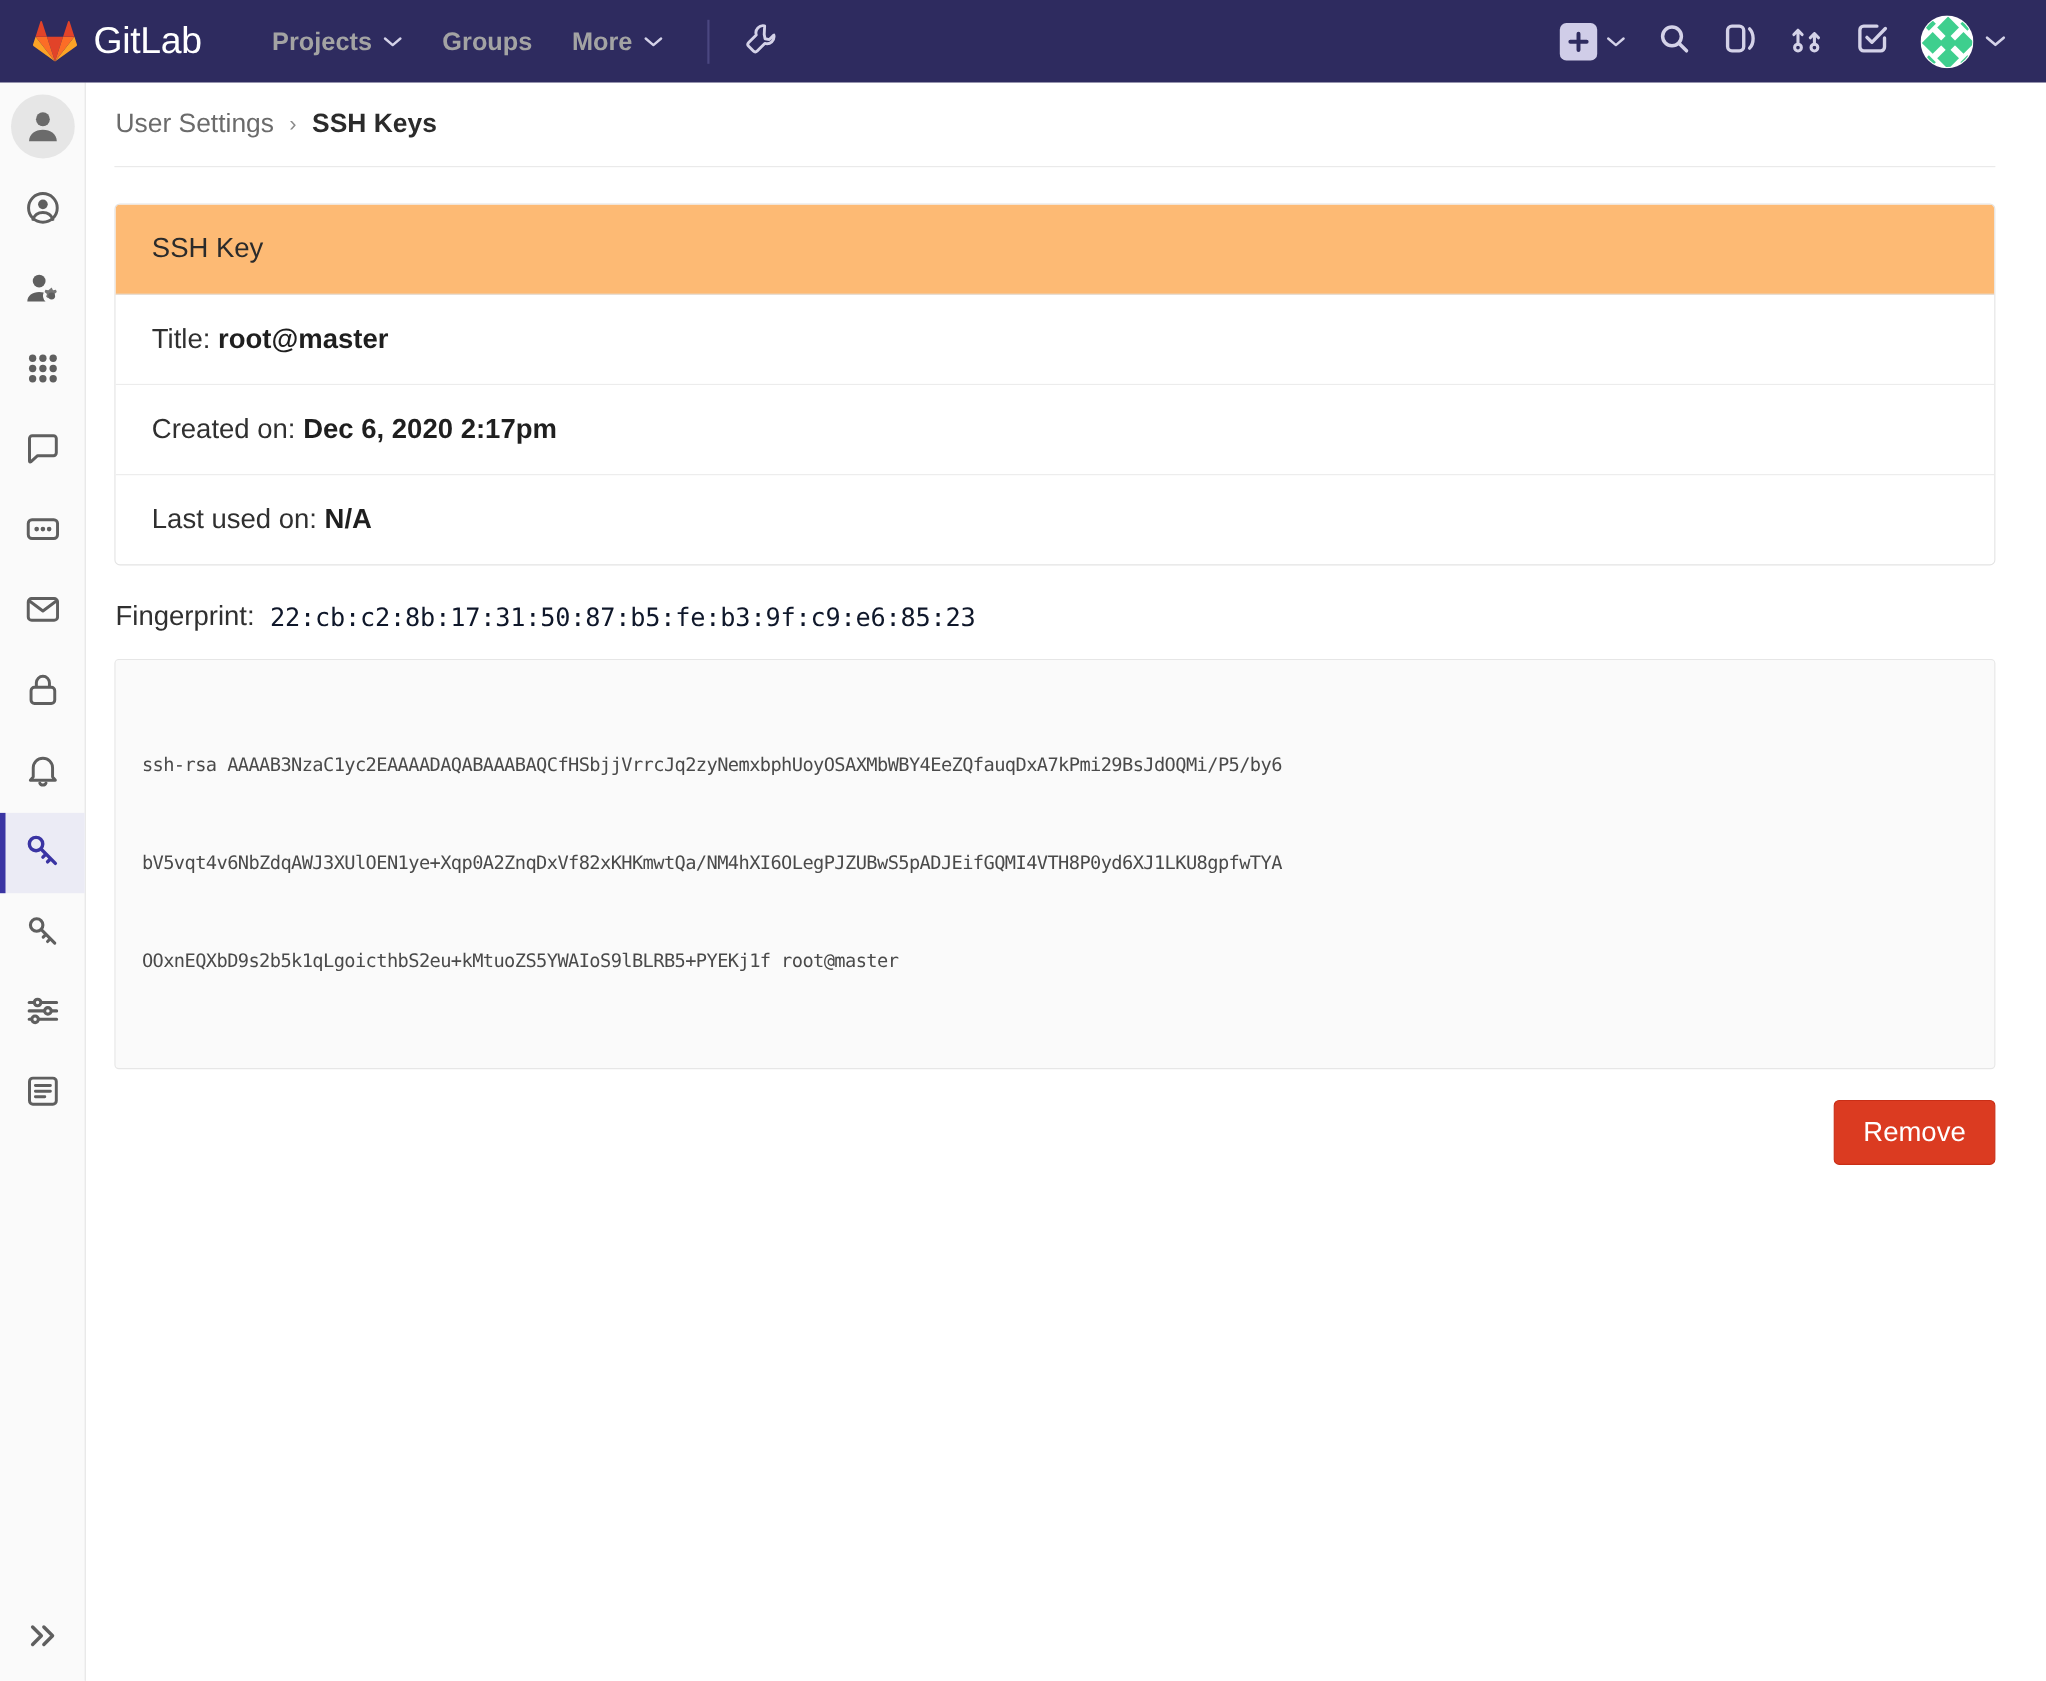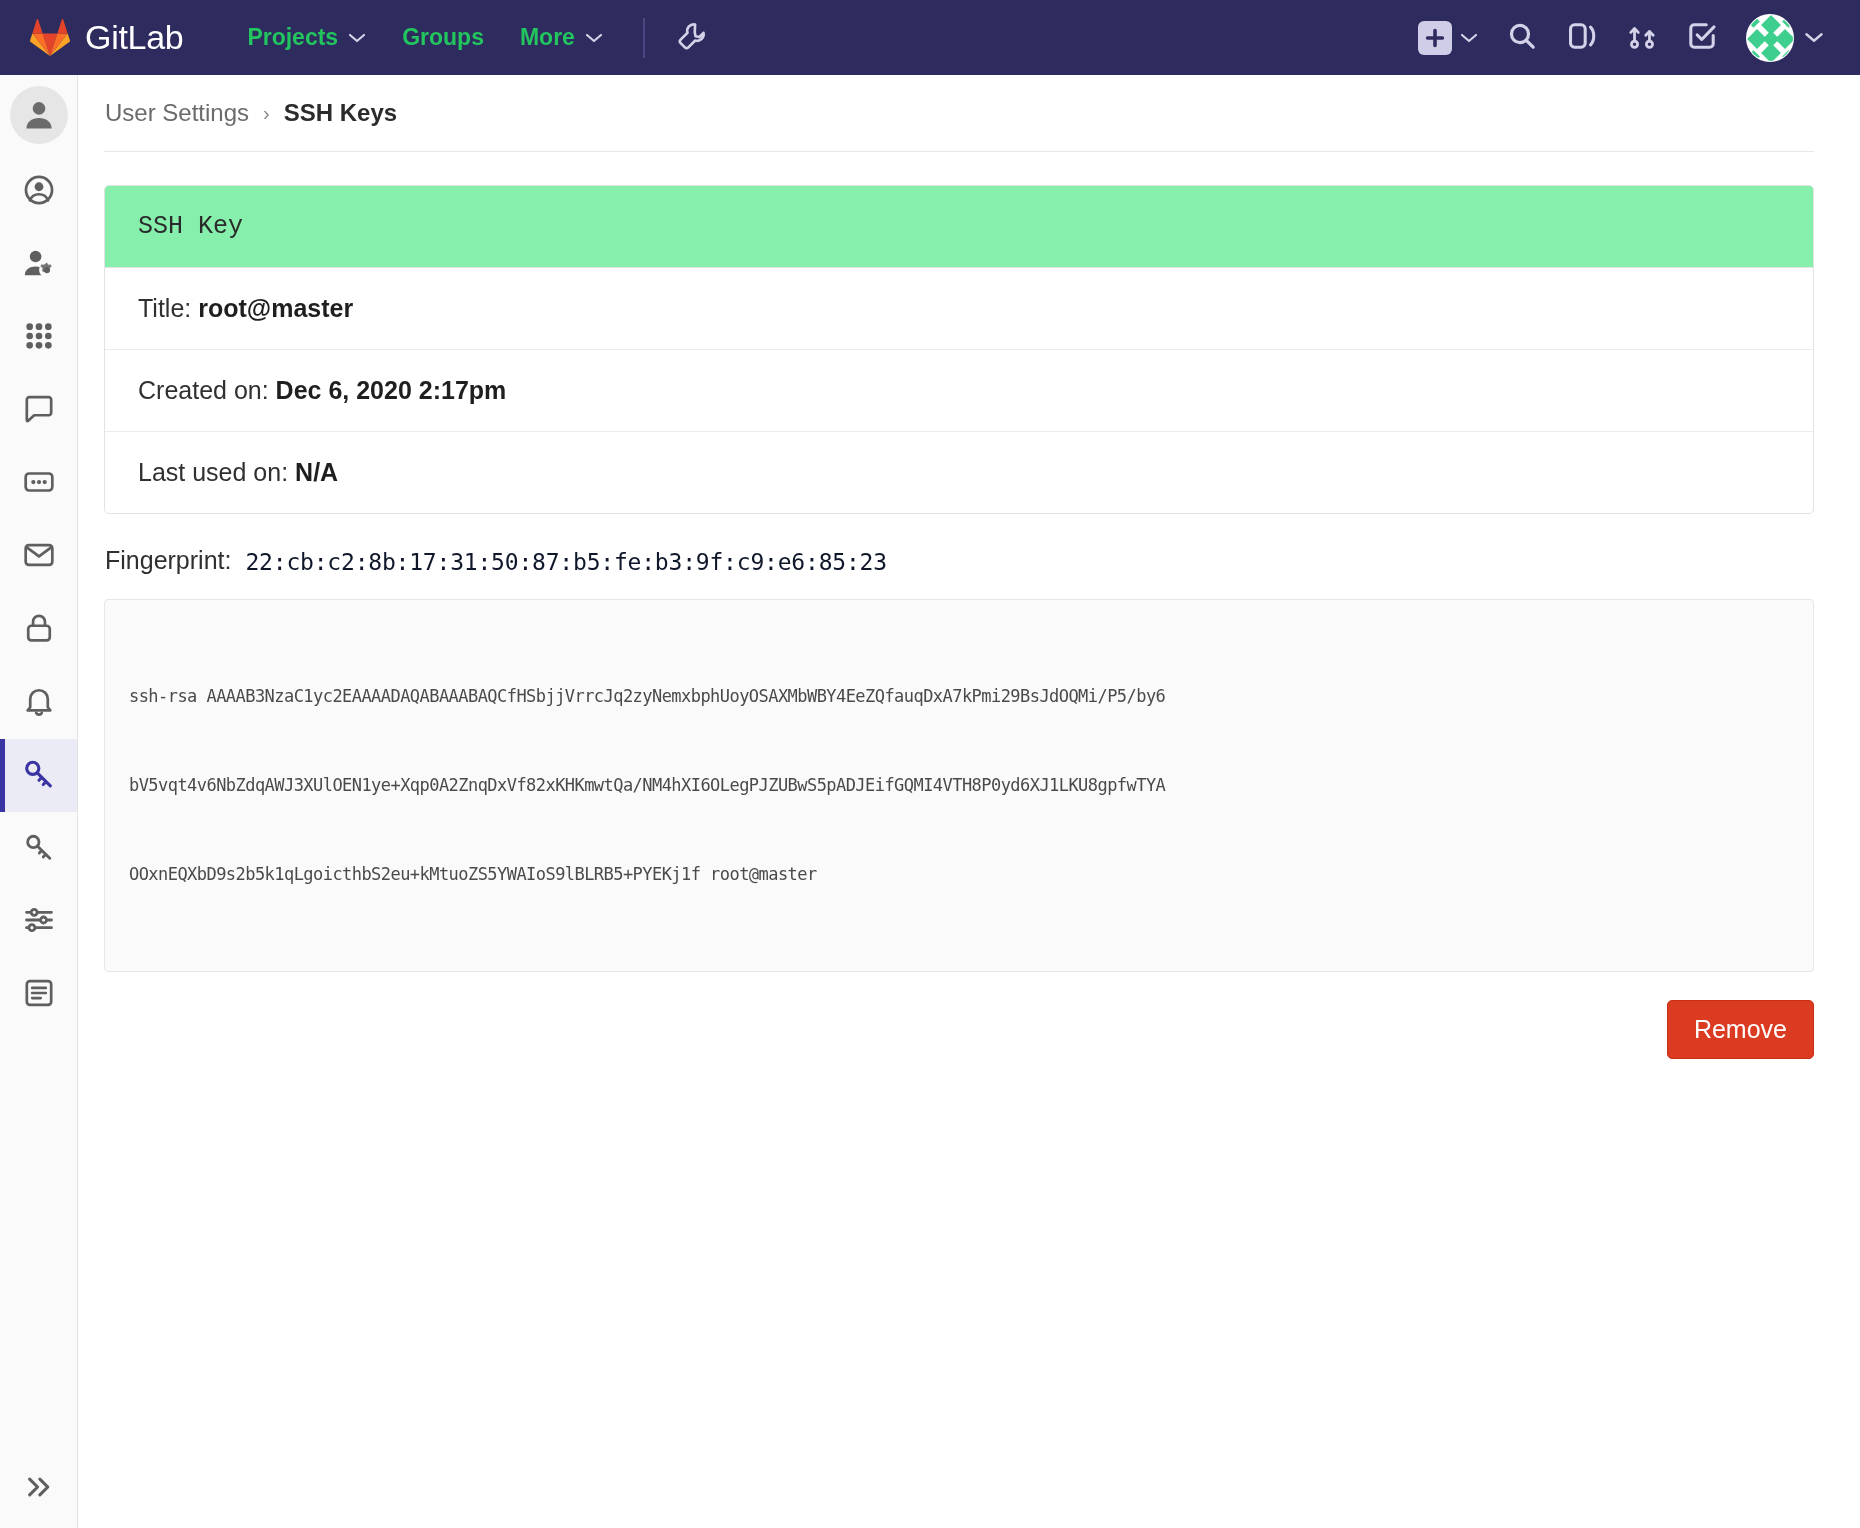--- a/index.html
+++ b/index.html
@@ -20,21 +20,21 @@
     padding: 0 26px 0 30px;
     z-index: 30;
   }
   .brand { display: flex; align-items: center; gap: 15px; margin-right: 46px; }
   .brand-logo { width: 40px; height: 40px; display: block; }
   .brand-name {
     color: #fff; font-size: 34px; font-weight: 400; letter-spacing: -0.3px;
   }
   .nav-links { display: flex; align-items: center; gap: 0; }
   .nav-link {
-    color: #22c55e; font-size: 23px; font-weight: 700;
+    color: #a3a3a3; font-size: 23px; font-weight: 700;
     padding: 10px 18px; display: flex; align-items: center; gap: 10px;
     cursor: pointer; white-space: nowrap;
   }
   .caret { display: inline-block; }
   .caret svg { display: block; }
   .nav-divider {
     width: 2px; height: 40px; background: #4a4780; margin: 0 22px;
   }
   .wrench-btn {
     padding: 8px 10px; cursor: pointer; display: flex; align-items: center;
@@ -109,24 +109,24 @@
   .bc-current { color: #2b2b2b; font-weight: 700; }
 
   .card {
     margin-top: 33px;
     border: 1px solid #e3e3e3;
     border-radius: 5px;
     background: #fff;
     overflow: hidden;
   }
   .card-head {
-    background: #86efac;
+    background: #fdba74;
     border-bottom: 1px solid #e3e3e3;
     padding: 26px 33px;
-    font-size: 25px; color: #2b2b2b; font-family: Liberation Mono, monospace;
+    font-size: 25px; color: #2b2b2b;
   }
   .card-row {
     padding: 26px 33px;
     font-size: 25px; color: #303030;
     border-bottom: 1px solid #ececec;
   }
   .card-row:last-child { border-bottom: none; }
   .card-row b { font-weight: 700; color: #1f1f1f; }
 
   .fingerprint {

